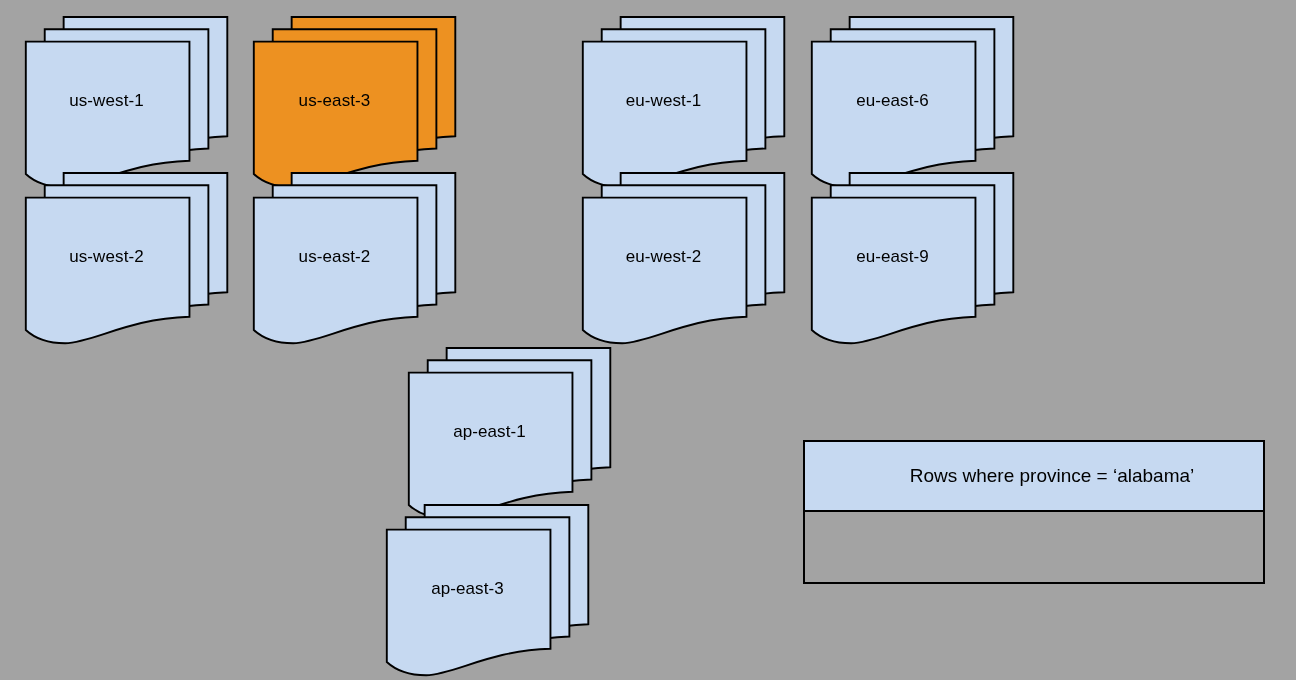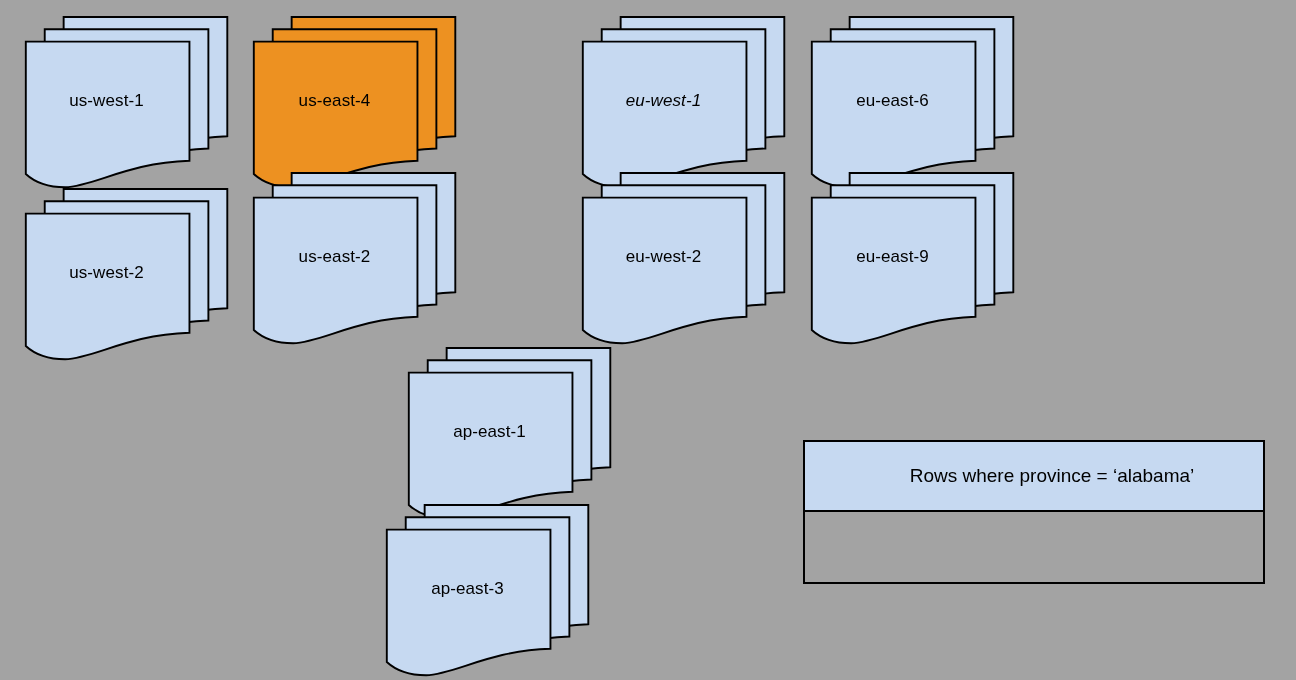--- a/index.html
+++ b/index.html
@@ -98,23 +98,23 @@
           <g transform="translate(40,0)">
             <path d="M 0 0 L 173 0 L 173 126 C 107.26 128, 72.66 153, 41.519999999999996 154 C 20.759999999999998 154, 8.65 148, 0 140 Z" fill="#ed9121" stroke="#000000" stroke-width="2" stroke-linejoin="miter"></path>
           </g>
           <g transform="translate(20,13)">
             <path d="M 0 0 L 173 0 L 173 126 C 107.26 128, 72.66 153, 41.519999999999996 154 C 20.759999999999998 154, 8.65 148, 0 140 Z" fill="#ed9121" stroke="#000000" stroke-width="2" stroke-linejoin="miter"></path>
           </g>
           <g transform="translate(0,26)">
             <path d="M 0 0 L 173 0 L 173 126 C 107.26 128, 72.66 153, 41.519999999999996 154 C 20.759999999999998 154, 8.65 148, 0 140 Z" fill="#ed9121" stroke="#000000" stroke-width="2" stroke-linejoin="miter"></path>
           </g>
         </svg>
-        <div class="stack-label">us-east-4</div>
-      </div>
-      <div class="stack" style="left: 577px; top: 17px; font-style: italic;">
+        <div class="stack-label">us-east-3</div>
+      </div>
+      <div class="stack" style="left: 577px; top: 17px;">
         <svg viewBox="0 0 215 185" width="215" height="185" xmlns="http://www.w3.org/2000/svg">
           <g transform="translate(40,0)">
             <path d="M 0 0 L 173 0 L 173 126 C 107.26 128, 72.66 153, 41.519999999999996 154 C 20.759999999999998 154, 8.65 148, 0 140 Z" fill="#c6d9f1" stroke="#000000" stroke-width="2" stroke-linejoin="miter"></path>
           </g>
           <g transform="translate(20,13)">
             <path d="M 0 0 L 173 0 L 173 126 C 107.26 128, 72.66 153, 41.519999999999996 154 C 20.759999999999998 154, 8.65 148, 0 140 Z" fill="#c6d9f1" stroke="#000000" stroke-width="2" stroke-linejoin="miter"></path>
           </g>
           <g transform="translate(0,26)">
             <path d="M 0 0 L 173 0 L 173 126 C 107.26 128, 72.66 153, 41.519999999999996 154 C 20.759999999999998 154, 8.65 148, 0 140 Z" fill="#c6d9f1" stroke="#000000" stroke-width="2" stroke-linejoin="miter"></path>
           </g>
@@ -128,21 +128,21 @@
           </g>
           <g transform="translate(20,13)">
             <path d="M 0 0 L 173 0 L 173 126 C 107.26 128, 72.66 153, 41.519999999999996 154 C 20.759999999999998 154, 8.65 148, 0 140 Z" fill="#c6d9f1" stroke="#000000" stroke-width="2" stroke-linejoin="miter"></path>
           </g>
           <g transform="translate(0,26)">
             <path d="M 0 0 L 173 0 L 173 126 C 107.26 128, 72.66 153, 41.519999999999996 154 C 20.759999999999998 154, 8.65 148, 0 140 Z" fill="#c6d9f1" stroke="#000000" stroke-width="2" stroke-linejoin="miter"></path>
           </g>
         </svg>
         <div class="stack-label">eu-east-6</div>
       </div>
-      <div class="stack" style="left: 20px; top: 189px;">
+      <div class="stack" style="left: 20px; top: 173px;">
         <svg viewBox="0 0 215 185" width="215" height="185" xmlns="http://www.w3.org/2000/svg">
           <g transform="translate(40,0)">
             <path d="M 0 0 L 173 0 L 173 126 C 107.26 128, 72.66 153, 41.519999999999996 154 C 20.759999999999998 154, 8.65 148, 0 140 Z" fill="#c6d9f1" stroke="#000000" stroke-width="2" stroke-linejoin="miter"></path>
           </g>
           <g transform="translate(20,13)">
             <path d="M 0 0 L 173 0 L 173 126 C 107.26 128, 72.66 153, 41.519999999999996 154 C 20.759999999999998 154, 8.65 148, 0 140 Z" fill="#c6d9f1" stroke="#000000" stroke-width="2" stroke-linejoin="miter"></path>
           </g>
           <g transform="translate(0,26)">
             <path d="M 0 0 L 173 0 L 173 126 C 107.26 128, 72.66 153, 41.519999999999996 154 C 20.759999999999998 154, 8.65 148, 0 140 Z" fill="#c6d9f1" stroke="#000000" stroke-width="2" stroke-linejoin="miter"></path>
           </g>

